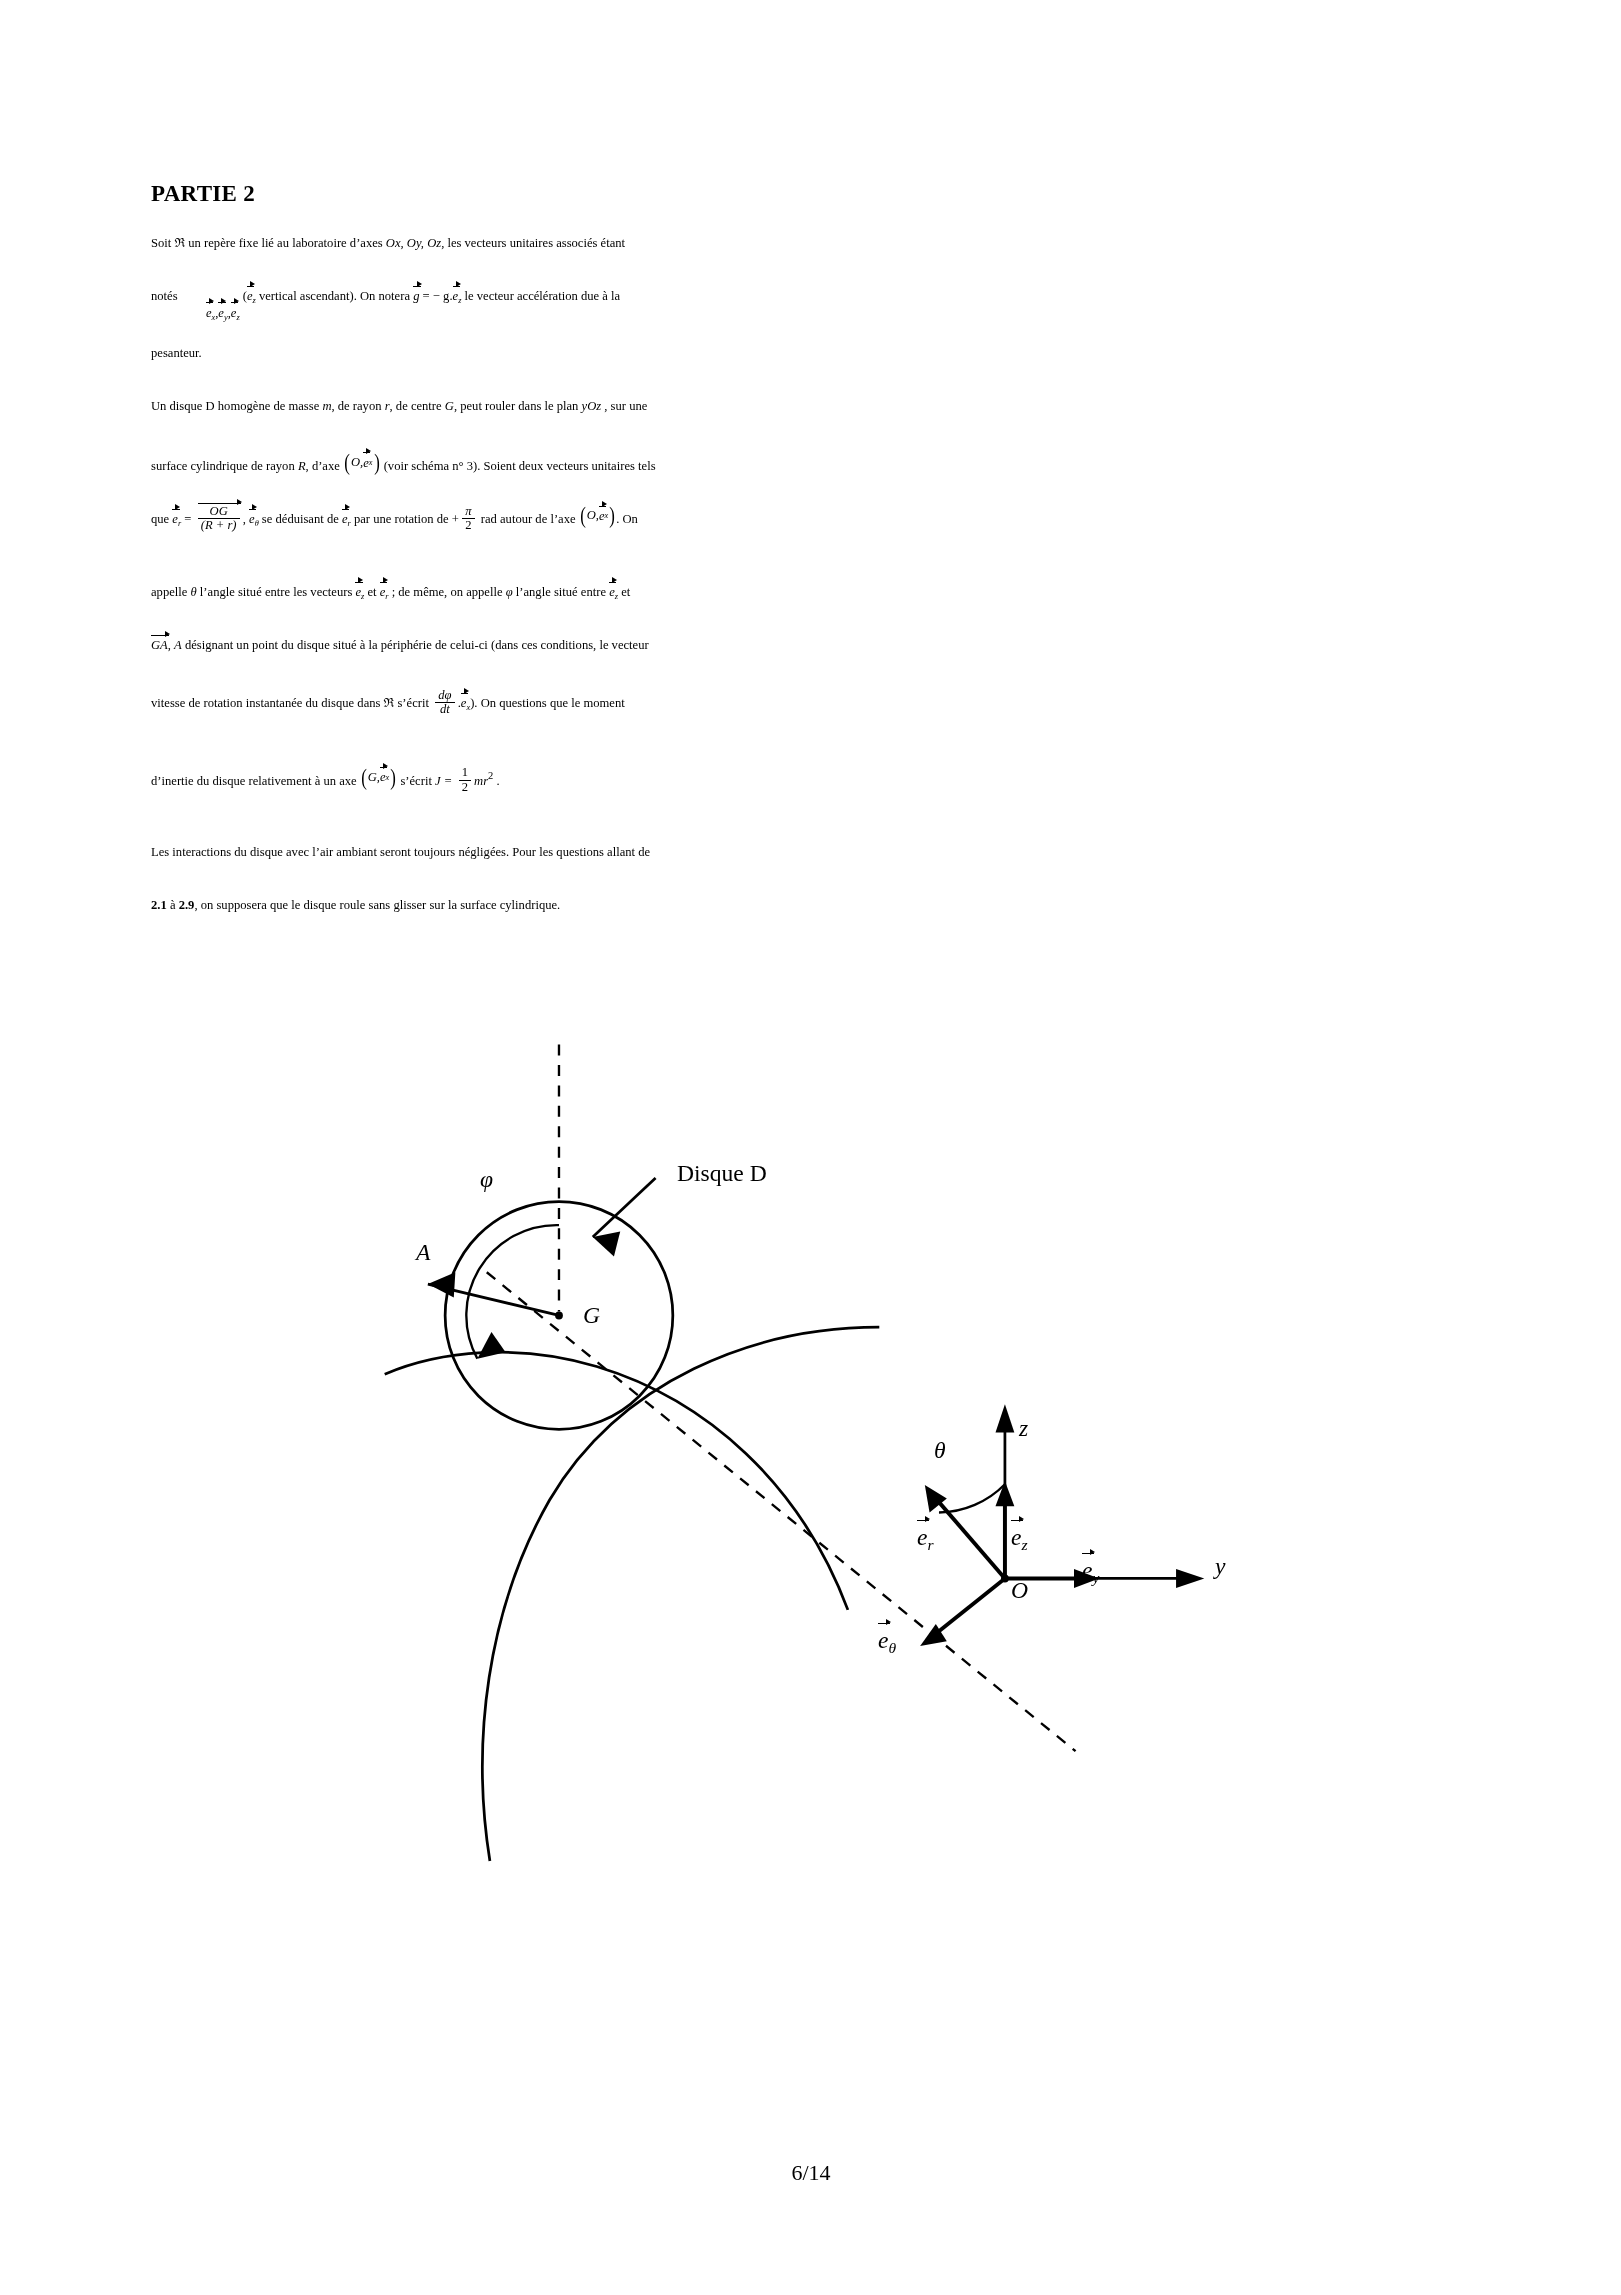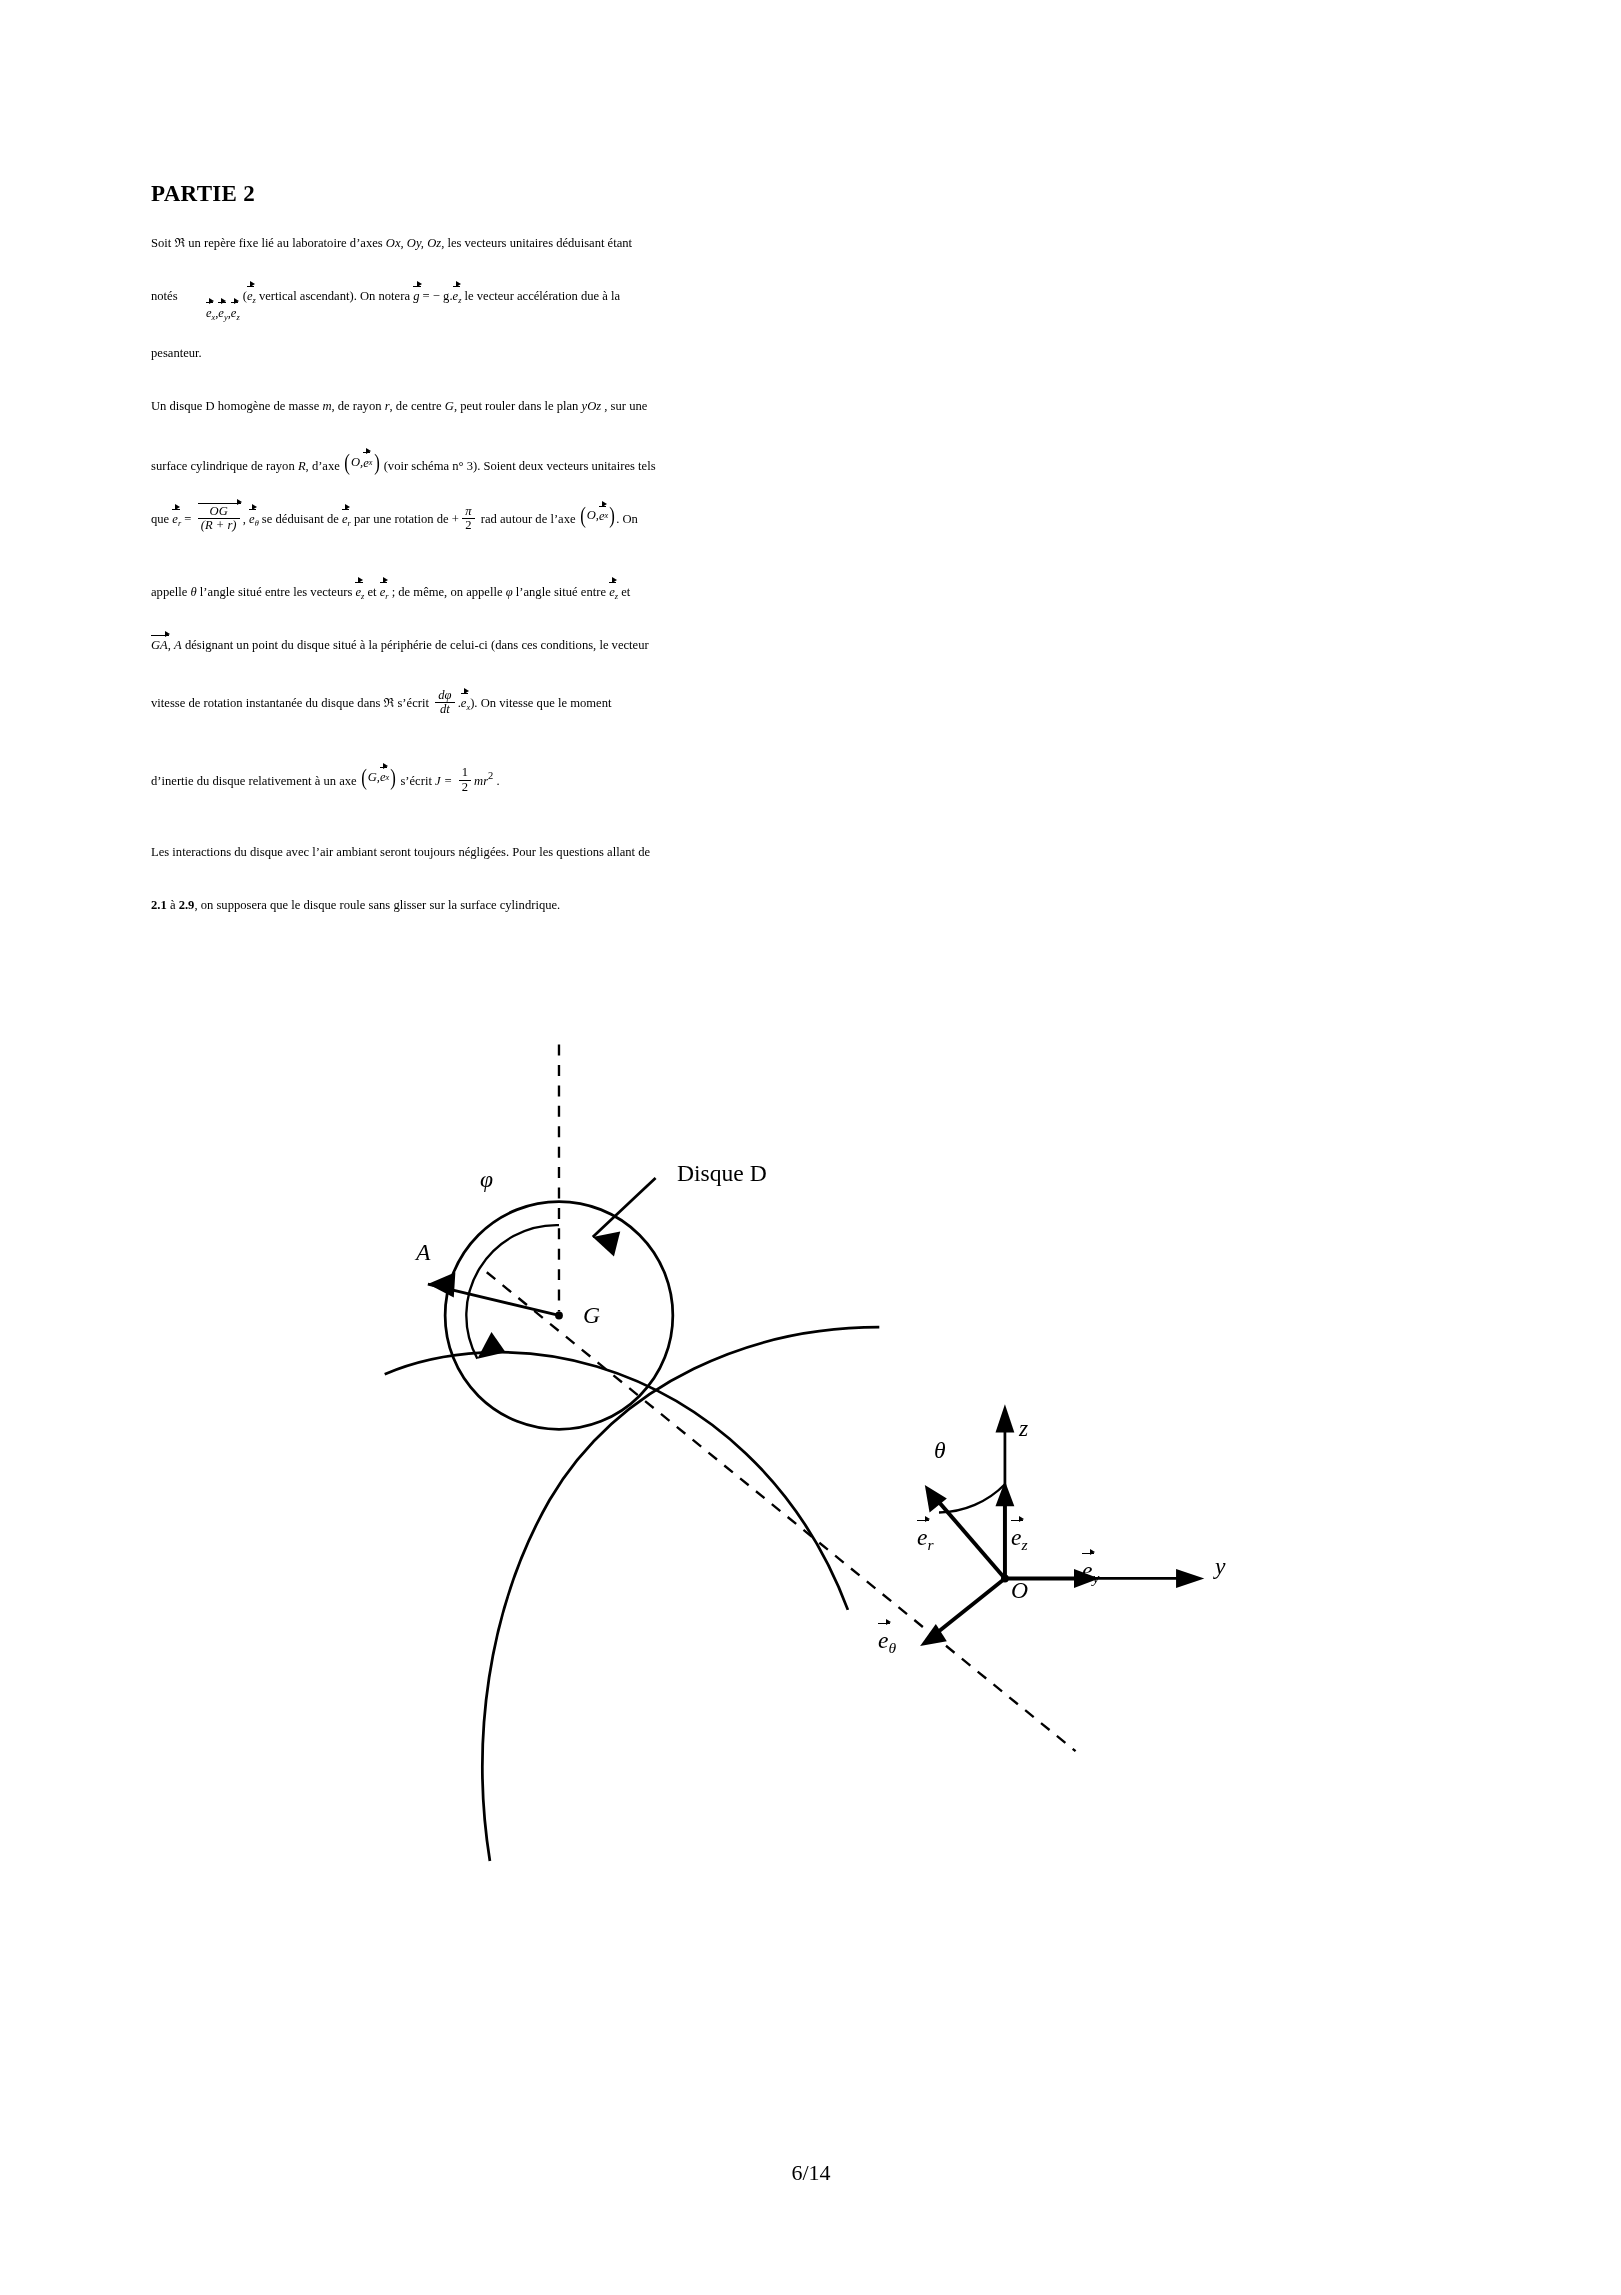--- a/index.html
+++ b/index.html
@@ -128,21 +128,21 @@
 
   <div class="content">
 
     <div class="part-title">PARTIE 2</div>
 
     <div class="ln">
       <span>Soit </span>
       <span class="R-script">ℜ</span>
       <span> un repère fixe lié au laboratoire d’axes </span>
       <span class="it">Ox, Oy, Oz</span>
-      <span>, les vecteurs unitaires déduisant étant</span>
+      <span>, les vecteurs unitaires associés étant</span>
     </div>
 
     <div class="ln">
       <span>notés </span>
       <span>
         <span class="vec it">e</span><span class="sub">x</span>,<span class="vec it">e</span><span class="sub">y</span>,<span class="vec it">e</span><span class="sub">z</span>
       </span>
       <span> (</span>
       <span><span class="vec it">e</span><span class="sub">z</span></span>
       <span> vertical ascendant). On notera </span>
@@ -212,21 +212,21 @@
       <span>, </span>
       <span class="it">A</span>
       <span> désignant un point du disque situé à la périphérie de celui-ci (dans ces conditions, le vecteur</span>
     </div>
 
     <div class="ln" style="min-height:68px">
       <span>vitesse de rotation instantanée du disque dans </span>
       <span class="R-script">ℜ</span>
       <span> s’écrit </span>
       <span><span class="frac"><span class="num it">dφ</span><span class="den it">dt</span></span><span>.</span><span class="vec it">e</span><span class="sub">x</span></span>
-      <span>). On vitesse que le moment</span>
+      <span>). On questions que le moment</span>
     </div>
 
     <div class="ln nojust" style="min-height:68px">
       <span>d’inertie du disque relativement à un axe </span>
       <span class="bigparen">
         <span class="pl">(</span><span class="it">G,</span><span class="vec it">e</span><span class="sub">x</span><span class="pr">)</span>
       </span>
       <span> s’écrit </span>
       <span><span class="it">J = </span><span class="frac"><span class="num">1</span><span class="den">2</span></span><span class="it">mr</span><sup>2</sup></span>
       <span> .</span>

